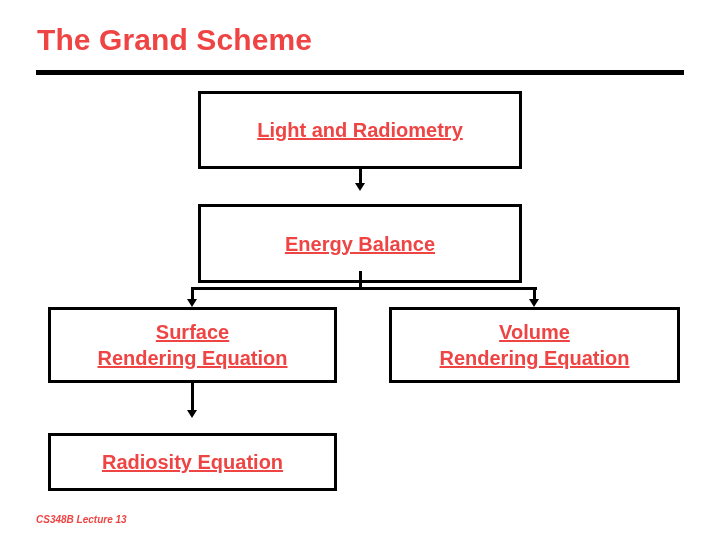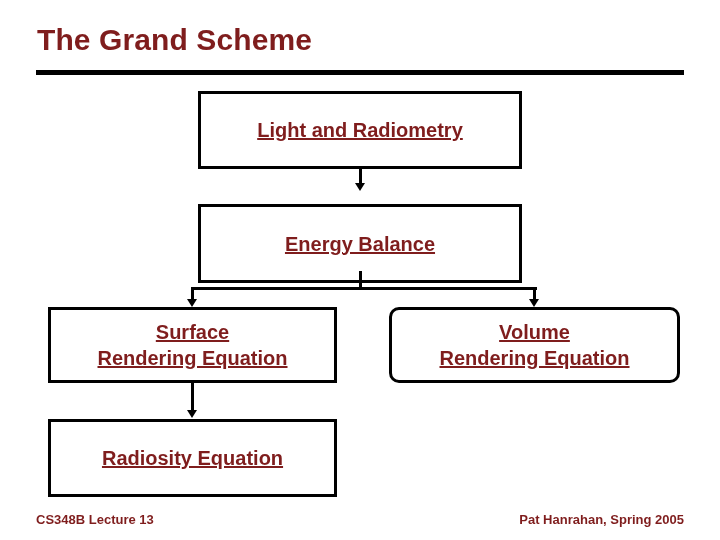--- a/index.html
+++ b/index.html
@@ -7,21 +7,21 @@
     padding: 0;
     background: #ffffff;
   }
   #slide {
     position: relative;
     width: 720px;
     height: 540px;
     background: #ffffff;
     overflow: hidden;
     font-family: "Liberation Sans", sans-serif;
-    color: #7f1d1d;
+    color: #ef4444;
   }
   #title {
     position: absolute;
     left: 37px;
     top: 22px;
     font-size: 30px;
     font-weight: bold;
     letter-spacing: 0.1px;
     white-space: nowrap;
     line-height: 36px;
@@ -65,24 +65,25 @@
   .arrowhead {
     position: absolute;
     width: 0;
     height: 0;
     border-left: 5px solid transparent;
     border-right: 5px solid transparent;
     border-top: 8px solid #000000;
   }
   .footer-text {
     position: absolute;
-    font-size: 13px;
+    font-size: 10px;
     font-weight: bold;
     line-height: 14px;
     white-space: nowrap;
+    font-style: italic;
   }
   #footer-left { left: 36px; top: 513px; }
   #footer-right { right: 36px; top: 513px; }
 </style>
 </head>
 <body>
 
 <div id="slide">
 
   <div id="title">The Grand Scheme</div>
@@ -105,29 +106,28 @@
   <div class="vline" style="left:191px; top:287px; height:14px;"></div>
   <div class="arrowhead" style="left:187px; top:299px;"></div>
   <div class="vline" style="left:533px; top:287px; height:14px;"></div>
   <div class="arrowhead" style="left:529px; top:299px;"></div>
 
   <div class="node" style="left:48px; top:307px; width:289px; height:76px;">
     <span class="node-label">Surface
 Rendering Equation</span>
   </div>
 
-  <div class="node" style="left:389px; top:307px; width:291px; height:76px;border-radius:10px;">
+  <div class="node" style="left:389px; top:307px; width:291px; height:76px;">
     <span class="node-label">Volume
 Rendering Equation</span>
   </div>
 
   <div class="vline" style="left:191px; top:383px; height:29px;"></div>
   <div class="arrowhead" style="left:187px; top:410px;"></div>
 
-  <div class="node" style="left:48px; top:419px; width:289px; height:78px;text-align:right;">
+  <div class="node" style="left:48px; top:433px; width:289px; height:58px;text-align:right;">
     <span class="node-label">Radiosity Equation</span>
   </div>
 
   <div class="footer-text" id="footer-left">CS348B Lecture 13</div>
 
-  <div class="footer-text" id="footer-right">Pat Hanrahan, Spring 2005</div>
 
 </div>
 
 </body></html>

